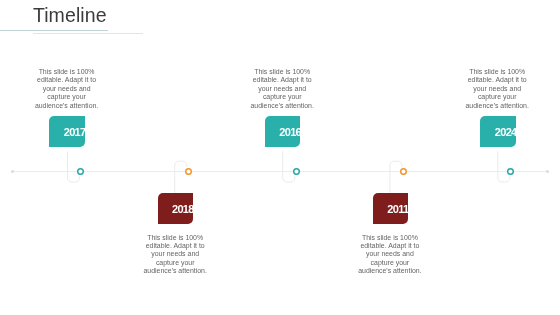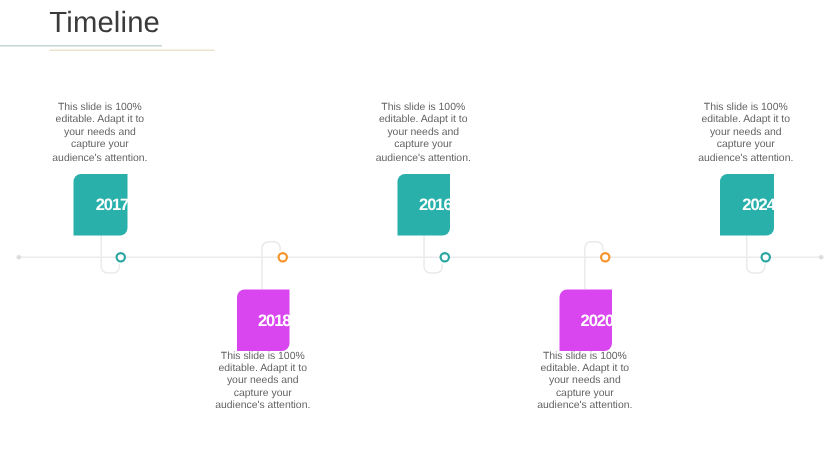--- a/index.html
+++ b/index.html
@@ -18,26 +18,26 @@
   .axis{position:absolute;left:12px;top:171.4px;width:535px;height:1px;background:#ebebed;}
   .axis-dot{position:absolute;width:3px;height:3px;border-radius:50%;
             background:#dcdcde;top:170.2px;}
 
   
   .hooks{position:absolute;left:0;top:0;width:560px;height:315px;}
   .hooks path{fill:none;stroke:#eaeaec;stroke-width:1;}
 
   
   .node{position:absolute;left:0;top:0;}
-  .card{position:absolute;width:35.3px;height:41px;color:#ffffff;font-weight:bold;
+  .card{position:absolute;width:35.3px;height:31px;color:#ffffff;font-weight:bold;
         font-size:11px;display:flex;align-items:center;justify-content:center;
         border-radius:5px 0 5px 0;letter-spacing:-0.7px;text-indent:-0.7px;
         padding-top:1.2px;box-sizing:border-box;padding-left:16px;}
   .card.teal{background:#29b0ab;}
-  .card.orange{background:#d946ef;}
+  .card.orange{background:#7f1d1d;}
   .blurb{position:absolute;width:66px;font-size:6.95px;line-height:8.45px;
          color:#646464;text-align:center;}
   .marker{position:absolute;width:9px;height:9px;overflow:visible;}
   .marker circle{fill:#ffffff;stroke-width:1.45;}
   .marker.teal circle{stroke:#2aa5a1;}
   .marker.orange circle{stroke:#f69328;}
 </style>
 </head>
 <body>
 
@@ -78,21 +78,21 @@
   <div class="node">
     <div class="blurb" style="left:249.2px;top:67.7px">This slide is 100% editable. Adapt it to your needs and capture your audience's attention.</div>
     <div class="card teal" style="left:264.9px;top:116.3px">2016</div>
     <svg class="marker teal" style="left:291.70px;top:167.45px" viewBox="0 0 9 9">
         <circle cx="4.5" cy="4.5" r="2.78"></circle>
       </svg>
   </div>
 
   <div class="node">
     <div class="blurb" style="left:356.9px;top:233.5px">This slide is 100% editable. Adapt it to your needs and capture your audience's attention.</div>
-    <div class="card orange" style="left:372.6px;top:192.9px">2020</div>
+    <div class="card orange" style="left:372.6px;top:192.9px">2011</div>
     <svg class="marker orange" style="left:399.10px;top:167.45px" viewBox="0 0 9 9">
         <circle cx="4.5" cy="4.5" r="2.78"></circle>
       </svg>
   </div>
 
   <div class="node">
     <div class="blurb" style="left:464.2px;top:67.7px">This slide is 100% editable. Adapt it to your needs and capture your audience's attention.</div>
     <div class="card teal" style="left:480.4px;top:116.3px">2024</div>
     <svg class="marker teal" style="left:506.40px;top:167.45px" viewBox="0 0 9 9">
         <circle cx="4.5" cy="4.5" r="2.78"></circle>

